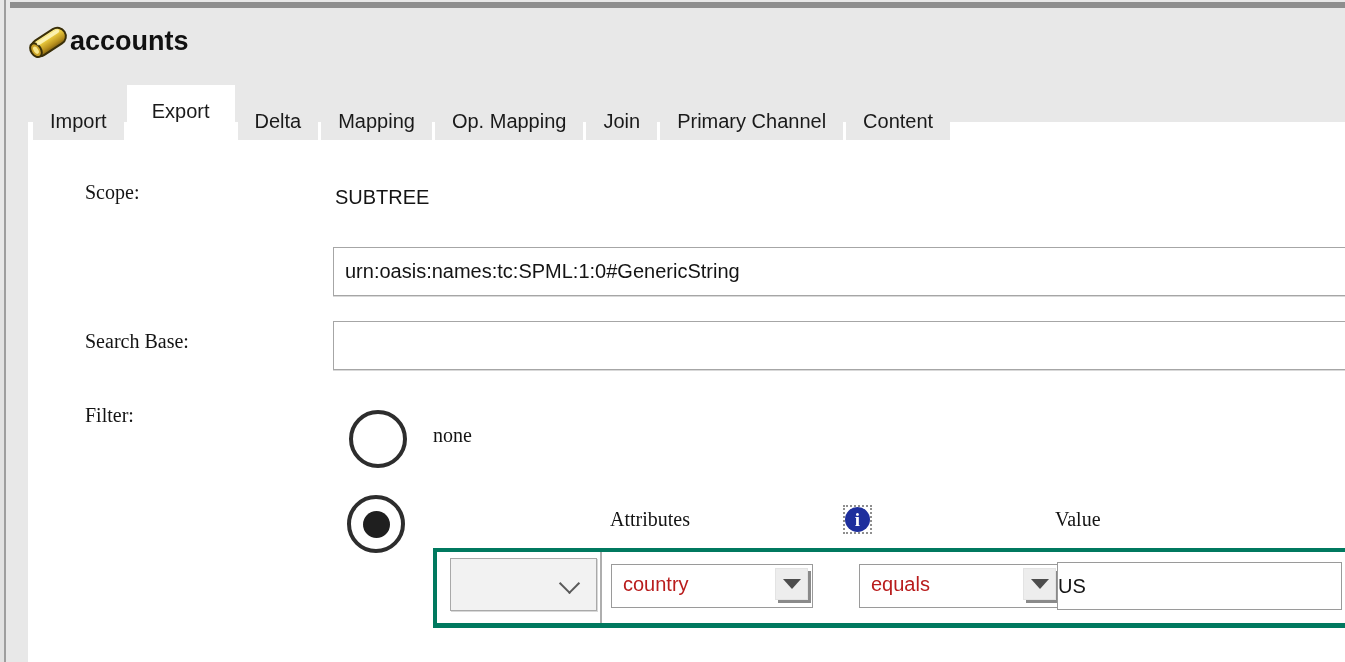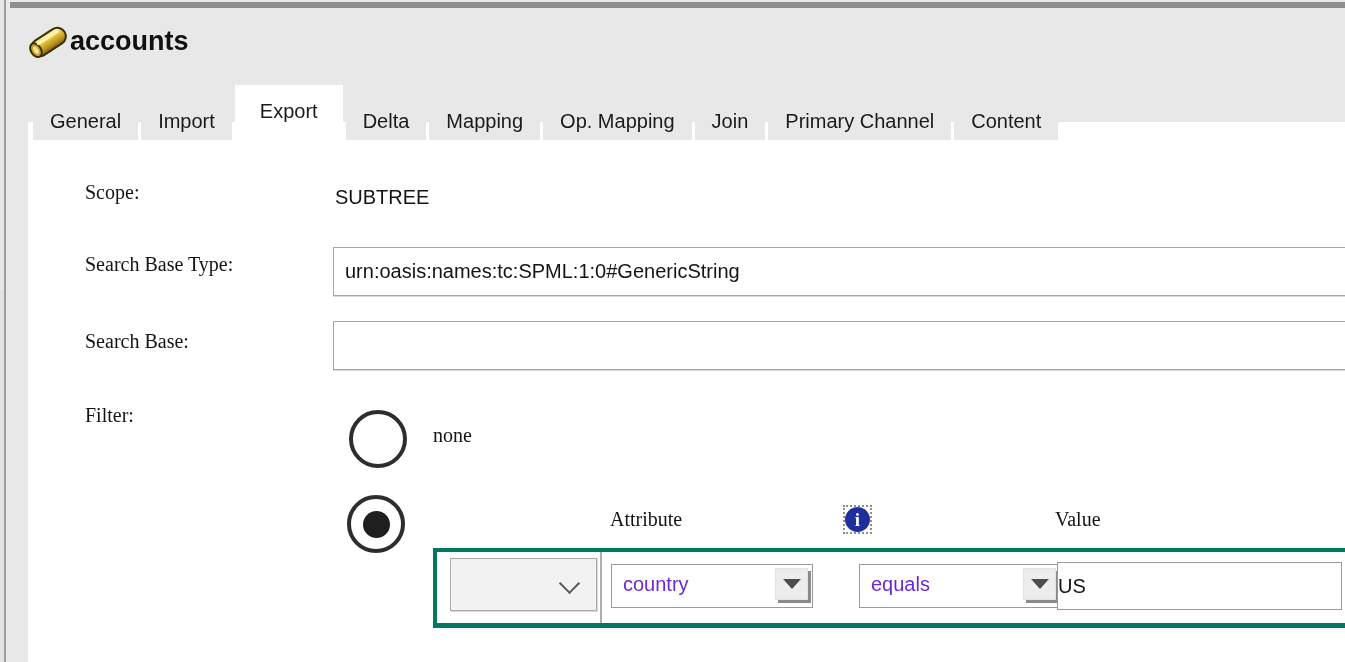--- a/index.html
+++ b/index.html
@@ -65,21 +65,21 @@
     position:absolute;left:13px;top:6px;width:147px;height:53px;box-sizing:border-box;
     background:#f2f2f2;border:1px solid #a9a9a9;box-shadow:1px 1px 0 #d8d8d8;
   }
   .chevron{
     position:absolute;right:19px;top:17px;width:13px;height:13px;
     border-right:2px solid #5a5a5a;border-bottom:2px solid #5a5a5a;transform:rotate(45deg);
   }
 
   .combo{
     position:absolute;top:12px;width:202px;height:44px;box-sizing:border-box;
-    border:1px solid #9a9a9a;background:#fff;font-size:20px;color:#6d28d9;
+    border:1px solid #9a9a9a;background:#fff;font-size:20px;color:#b91c1c;
   }
   .combo .combo-text{position:absolute;left:11px;top:8px;white-space:nowrap;}
   .combo-btn{
     position:absolute;right:4px;top:3px;width:33px;height:32px;box-sizing:border-box;
     background-color:#ededed;
     background-image:radial-gradient(#ffffff 22%, transparent 25%);
     background-size:4px 4px;
     border:1px solid #e3e3e3;box-shadow:3px 3px 0 0 #8a8a8a;
     display:flex;align-items:center;justify-content:center;
   }
@@ -112,52 +112,50 @@
     <g transform="rotate(-33 24 24)">
       <rect x="6" y="15" width="38" height="17" rx="8.5" fill="url(#gold)" stroke="#3a2f08" stroke-width="2"></rect>
       <ellipse cx="10" cy="23.5" rx="5" ry="7.5" fill="#caa227" stroke="#3a2f08" stroke-width="2"></ellipse>
       <ellipse cx="10" cy="23.5" rx="2.2" ry="4" fill="#f7e68a"></ellipse>
       <rect x="14" y="17.5" width="26" height="3.5" rx="1.7" fill="#fdf6bf" opacity="0.85"></rect>
     </g>
   </svg>
   <div class="app-title">accounts</div>
 
   <div class="tabstrip">
-    <div class="tab">General</div>
     <div class="tab">Import</div>
     <div class="tab active">Export</div>
     <div class="tab">Delta</div>
     <div class="tab">Mapping</div>
     <div class="tab">Op. Mapping</div>
     <div class="tab">Join</div>
     <div class="tab">Primary Channel</div>
     <div class="tab">Content</div>
   </div>
 
   <div class="content"></div>
 
   <div class="lbl" style="left:85px;top:181px;">Scope:</div>
   <div class="val" style="left:335px;top:186px;">SUBTREE</div>
 
-  <div class="lbl" style="left:85px;top:253px;">Search Base Type:</div>
   <input class="txt" style="left: 333px; top: 247px; width: 1020px;" value="urn:oasis:names:tc:SPML:1:0#GenericString">
 
   <div class="lbl" style="left:85px;top:330px;">Search Base:</div>
   <input class="txt" style="left: 333px; top: 321px; width: 1020px;" value="">
 
   <div class="lbl" style="left:85px;top:404px;">Filter:</div>
 
   <div class="radio-outer" style="left:349px;top:410px;"></div>
   <div class="lbl" style="left:433px;top:424px;">none</div>
 
   <div class="radio-outer" style="left:347px;top:495px;">
     <div class="radio-dot"></div>
   </div>
 
-  <div class="lbl" style="left:610px;top:508px;">Attribute</div>
+  <div class="lbl" style="left:610px;top:508px;">Attributes</div>
   <div class="info-icon">
     <div class="info-circle">i</div>
   </div>
   <div class="lbl" style="left:884px;top:508px;margin-top:36px;">Operator</div>
   <div class="lbl" style="left:1055px;top:508px;">Value</div>
 
   <div class="filter-table">
 
     <div class="flat-dd">
       <span class="combo-text"></span>

